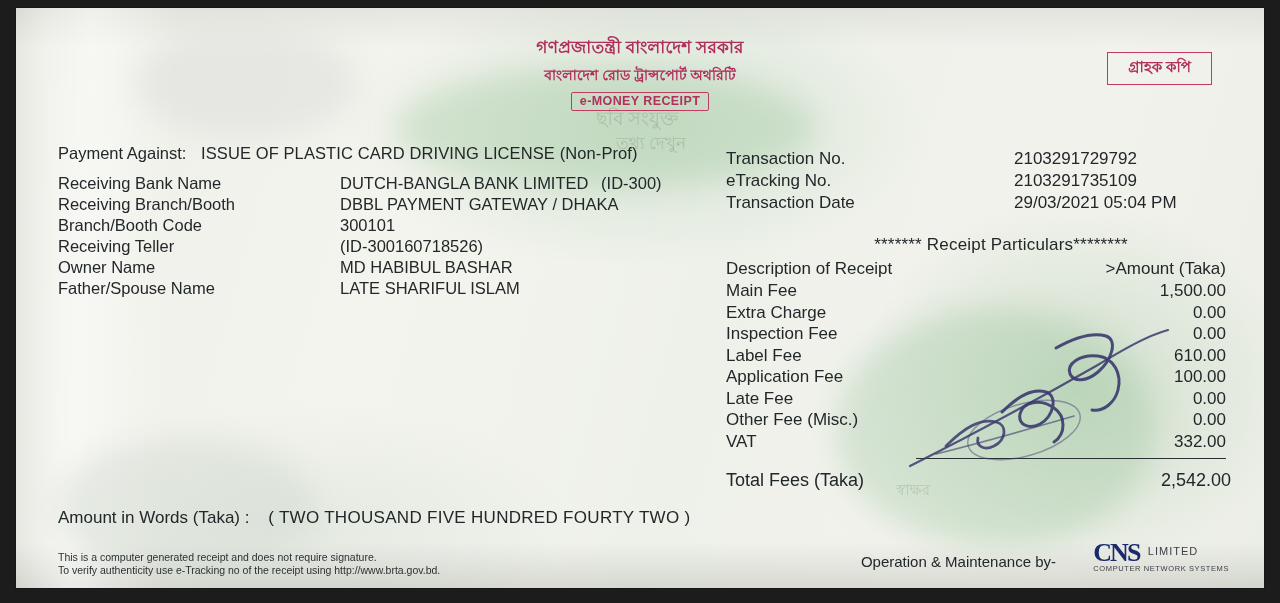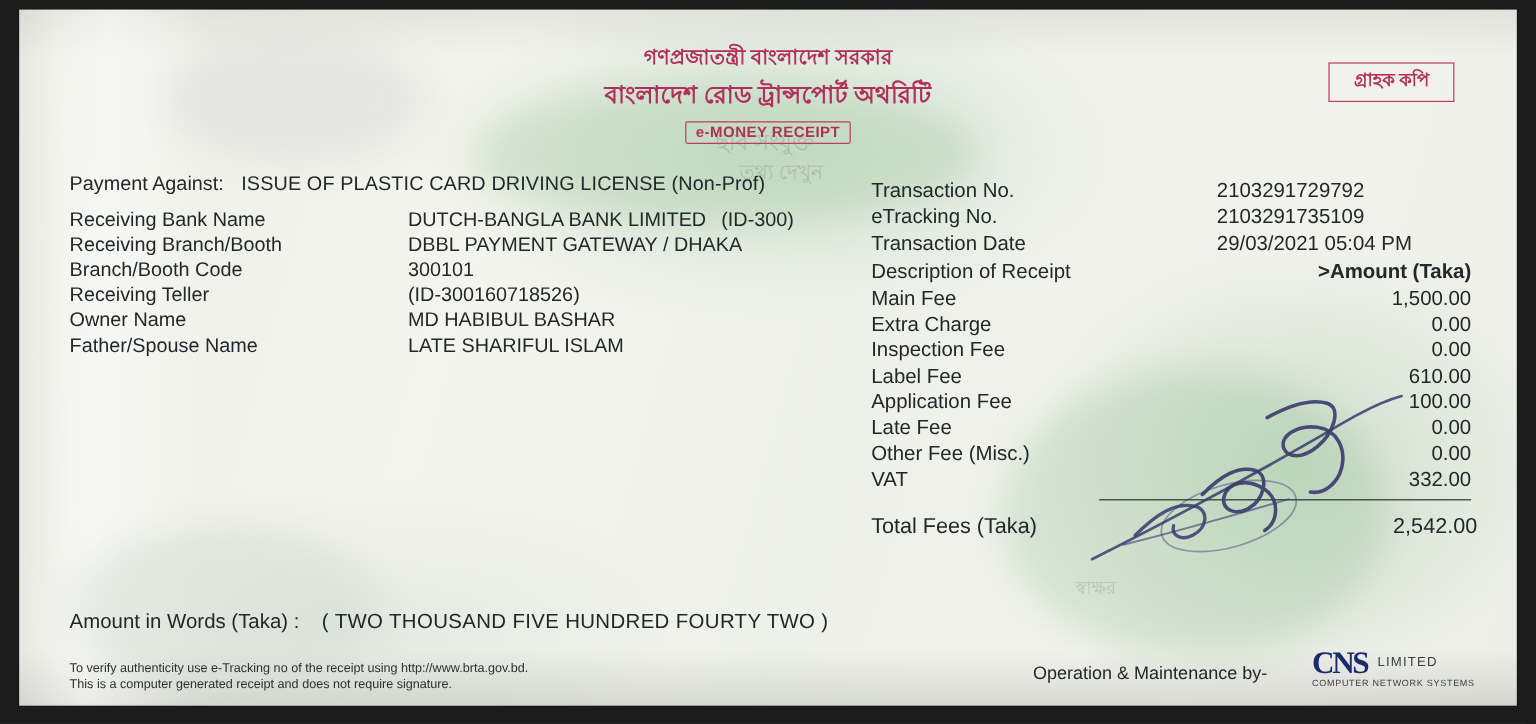--- a/index.html
+++ b/index.html
@@ -66,21 +66,21 @@
     width: 1248px;
     text-align: center;
   }
   .hdr-line1, .hdr-line2 {
     color: #b0305b;
     font-family: "Liberation Serif", serif;
     font-weight: bold;
     letter-spacing: 0.2px;
   }
   .hdr-line1 { font-size: 17px; }
-  .hdr-line2 { font-size: 20px; margin-top: 2px; }
+  .hdr-line2 { font-size: 14px; margin-top: 2px; }
   .emoney {
     display: inline-block;
     margin-top: 4px;
     padding: 1px 8px 2px;
     border: 1.5px solid #c03a63;
     border-radius: 2px;
     color: #b0305b;
     font-size: 12.5px;
     font-weight: bold;
     letter-spacing: 0.4px;
@@ -139,21 +139,21 @@
     letter-spacing: 0.2px;
     padding-left: 40px;
   }
   .fee-hdr {
     display: flex;
     justify-content: space-between;
     margin-top: 2px;
     font-size: 17px;
     gap: 48px;
   }
-  .fee-hdr .amt-hdr { padding-right: 10px; font-weight: bold; }
+  .fee-hdr .amt-hdr { padding-right: 10px; }
   .fee-row {
     display: flex;
     justify-content: space-between;
     font-size: 17px;
     line-height: 21.5px;
   }
   .fee-row .amt { min-width: 110px; text-align: right; padding-right: 10px; }
   .fee-rule {
     margin: 6px 0 0 190px;
     border-top: 1.6px solid #2a2f31;
@@ -310,20 +310,21 @@
       </div>
       <div class="txn-row">
         <div class="k">eTracking No.</div>
         <div class="v">2103291735109</div>
       </div>
       <div class="txn-row">
         <div class="k">Transaction Date</div>
         <div class="v">29/03/2021 05:04 PM</div>
       </div>
 
+      <div class="particulars-title">******* Receipt Particulars********</div>
 
       <div class="fee-hdr">
         <span>Description of Receipt</span>
         <span class="amt-hdr">&gt;Amount (Taka)</span>
       </div>
 
       <div class="fee-row">
         <span>Main Fee</span>
         <span class="amt">1,500.00</span>
       </div>
@@ -376,22 +377,22 @@
         </g>
       </svg>
     </div>
 
     <div class="words">
       <span>Amount in Words (Taka) :</span>
       <span class="w-val">(  TWO THOUSAND FIVE HUNDRED FOURTY TWO   )</span>
     </div>
 
     <div class="footer-note">
+      <div>This is a computer generated receipt and does not require signature.</div>
       <div>To verify authenticity use e-Tracking no of the receipt using http://www.brta.gov.bd.</div>
-      <div>This is a computer generated receipt and does not require signature.</div>
     </div>
 
     <div class="opmaint">Operation &amp; Maintenance by-</div>
 
     <div class="cnslogo">
       <div>
         <span class="cns-mark">CNS</span>
         <span class="cns-limited">LIMITED</span>
       </div>
       <div class="cns-sub">COMPUTER NETWORK SYSTEMS</div>

